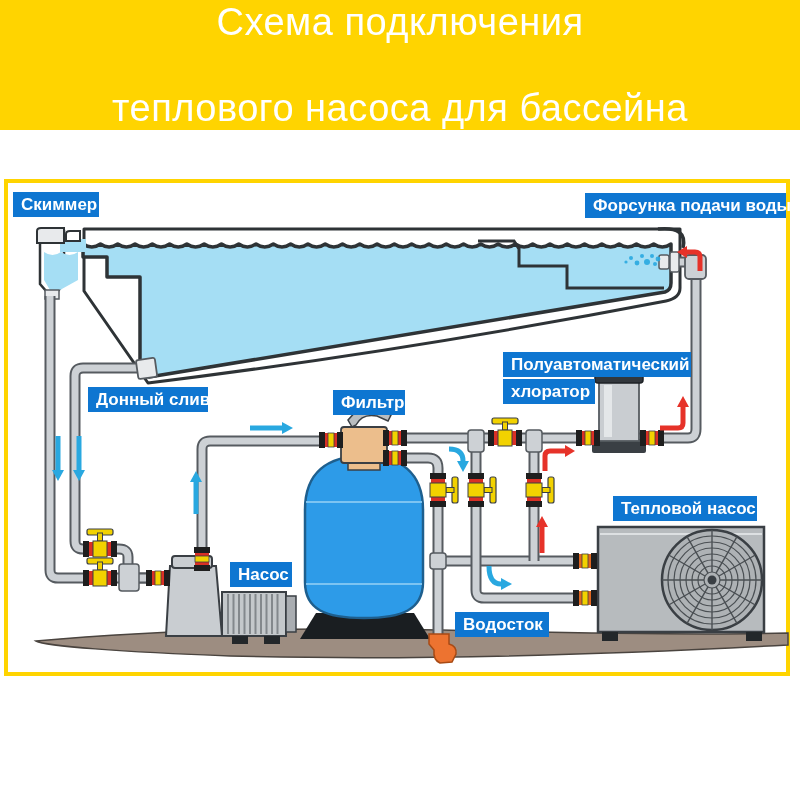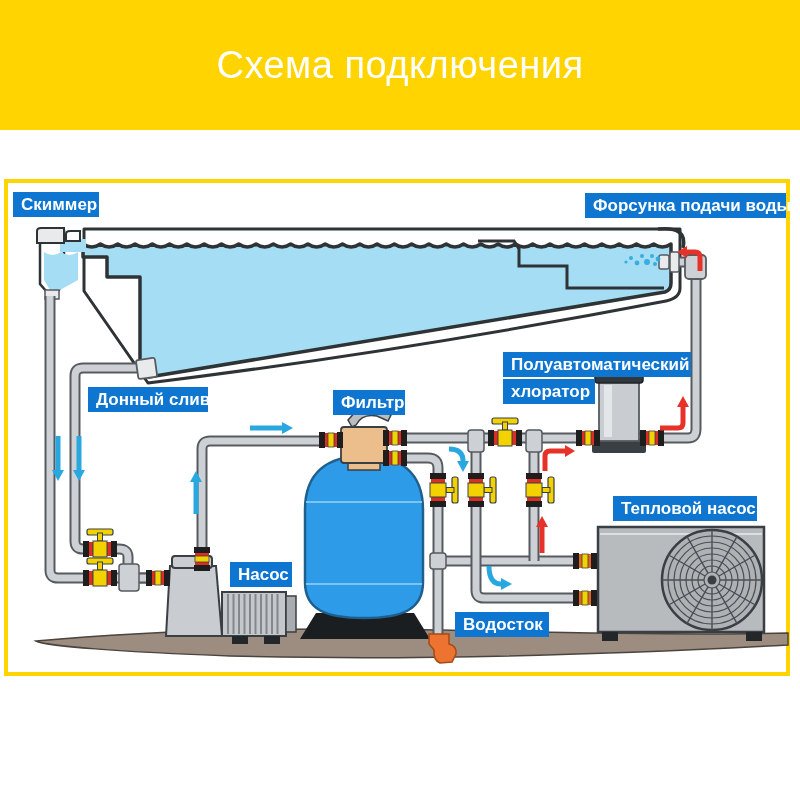--- a/index.html
+++ b/index.html
@@ -1,32 +1,33 @@
 <!DOCTYPE html>
 <html style="--header-bg: #FFD400; --frame-border: #FFD400; --label-bg: #0E76D1; --label-text: #FFFFFF; --water: #A5DEF4; --tank-blue: #2D9BE8; --tank-seam: #7CC4F2; --pipe: #CDD1D5; --pipe-edge: #565B60; --valve-yellow: #F2D200; --valve-red: #D93025; --valve-dark: #1E1E1E; --union-orange: #E0661F; --arrow-blue: #29A8E0; --arrow-red: #E63229; --ground: #9D8D81; --ground-edge: #4A443F; --drain-orange: #ED7330; --metal: #C9CDD1; --hp-gray: #B7BBBE; --outline: #2E3336;"><head>
 <meta charset="utf-8">
 <style>
   html,body{margin:0;padding:0;background:#fff;}
   .stage{position:relative;width:800px;height:801px;background:#fff;overflow:hidden;
          font-family:"Liberation Sans",sans-serif;}
   .banner{position:absolute;left:0;top:0;width:800px;height:130px;background:var(--header-bg,#FFD400);
-          display:flex;flex-direction:column;align-items:center;justify-content:center;gap:6px;}
+          display:flex;flex-direction:column;align-items:center;justify-content:space-between;gap:6px;}
   .banner .t{color:#fff;font-size:38px;line-height:44px;font-weight:400;letter-spacing:.5px;white-space:nowrap;}
   svg{position:absolute;left:0;top:0;}
   .lbl{fill:var(--label-bg,#0E76D1);}
   .lblt{fill:var(--label-text,#fff);font:700 17px "Liberation Sans",sans-serif;}
   .outline{stroke:var(--outline,#2E3336);}
 </style>
 </head>
 <body>
 
 <div class="stage">
 
   <div class="banner">
     <div class="t">Схема подключения</div>
+    <div class="t">теплового насоса для бассейна</div>
   </div>
 
   <svg width="800" height="801" viewBox="0 0 800 801">
 
     <rect x="6" y="181" width="782" height="493" fill="#fff" stroke="var(--frame-border,#FFD400)" stroke-width="4"></rect>
 
     <path d="M 36,641 C 160,629 320,627 480,631 C 620,634 720,635 788,633 L 788,645 C 640,653 420,661 230,656 C 120,652 45,646 36,641 Z" fill="var(--ground,#9D8D81)" stroke="var(--ground-edge,#4A443F)" stroke-width="1.5"></path>
 
     <g>
       <path class="outline" d="M 84,229 L 680,229 L 680,288 Q 680,298 666,301 Q 400,352 148,383 L 84,291 Z" fill="#fff" stroke-width="3" stroke-linejoin="round"></path>

